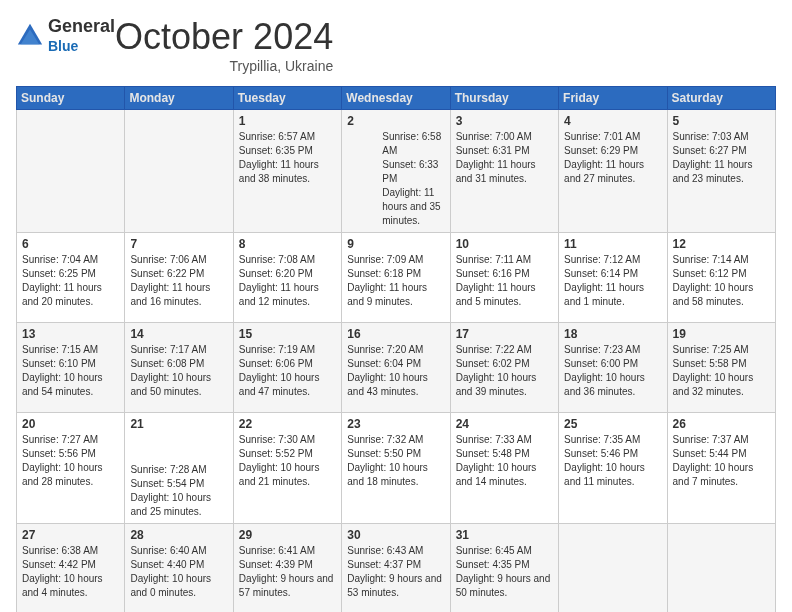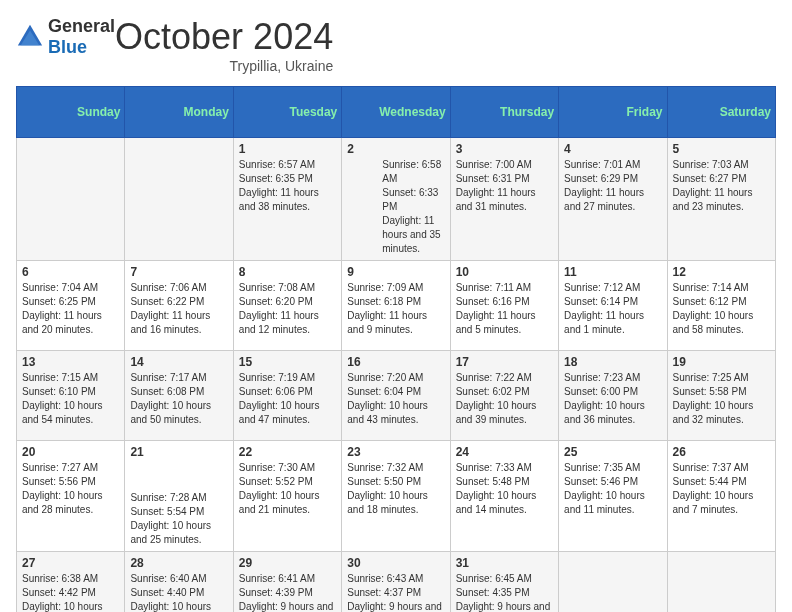--- a/index.html
+++ b/index.html
@@ -20,21 +20,21 @@
       display: flex;
       align-items: center;
       gap: 4px;
     }
     .logo-text-general {
       font-size: 18px;
       font-weight: bold;
       color: #333;
     }
     .logo-text-blue {
-      font-size: 18px;
+      font-size: 14px;
       font-weight: bold;
       color: #1a6bb5;
     }
     .logo-icon {
       width: 28px;
       height: 28px;
     }
     .title-block {
       text-align: right;
     }
@@ -47,25 +47,25 @@
       font-size: 14px;
       color: #555;
     }
     table {
       width: 100%;
       border-collapse: collapse;
       table-layout: fixed;
     }
     thead tr th {
       background-color: #2c6bbf;
-      color: #86efac;
+      color: #e5e5e5;
       font-size: 12px;
       font-weight: bold;
-      padding: 18px 4px;
-      text-align: right;
+      padding: 4px 4px;
+      text-align: left;
       border: 1px solid #2255aa;
     }
     tbody tr td {
       border: 1px solid #ccc;
       vertical-align: top;
       padding: 4px 5px;
       font-size: 10px;
       color: #333;
       min-height: 80px;
       height: 90px;

